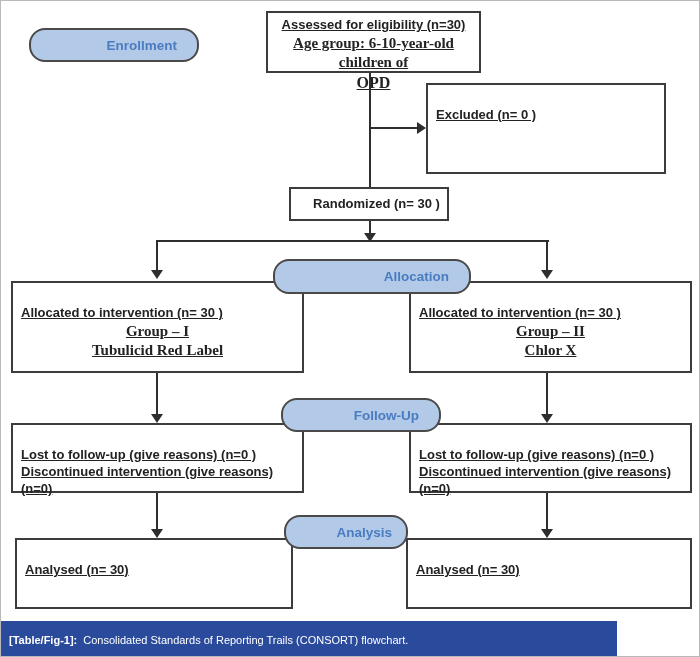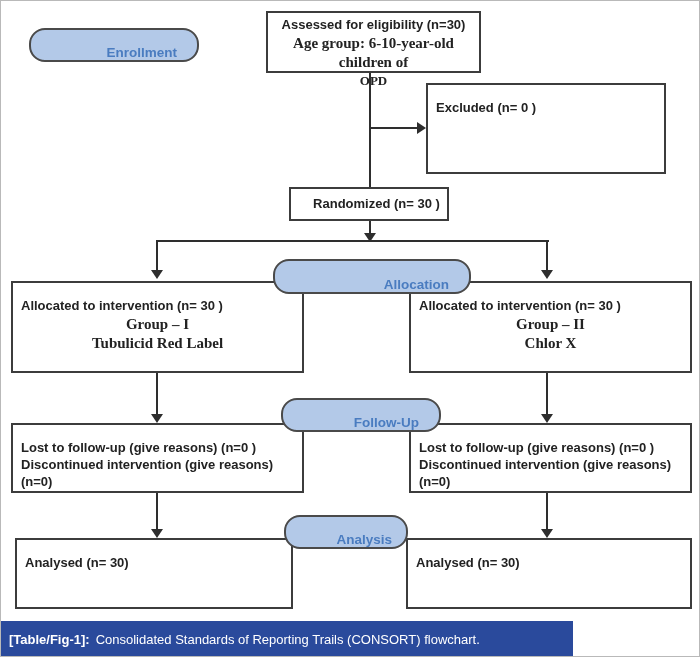--- a/index.html
+++ b/index.html
@@ -13,63 +13,63 @@
   html,body{margin:0;padding:0;background:#fff;}
   .frame{
     position:relative;width:698px;height:655px;
     border:1px solid #b9b9b9;background:#fff;overflow:hidden;
     font-family:"Liberation Sans",sans-serif;color:#222;
   }
   .fbox{
     position:absolute;background:#fff;border:2px solid var(--box-border);
     box-sizing:border-box;font-size:13px;font-weight:600;line-height:1.3;
   }
-  .fbox .pad{padding:15px 8px;}
+  .fbox .pad{padding:22px 8px;text-decoration:underline;}
   .center{text-align:center;}
   .serif{font-family:"Liberation Serif",serif;}
   .serif-big{font-family:"Liberation Serif",serif;font-size:15px;font-weight:700;}
   .pill{
     position:absolute;background:var(--pill-fill);border:2px solid var(--pill-border);
     border-radius:16px;box-sizing:border-box;color:var(--pill-text);
-    font-size:13.5px;font-weight:700;display:flex;align-items:flex-end;
+    font-size:13.5px;font-weight:700;display:flex;align-items:center;
     justify-content:flex-end;padding-right:20px;z-index:5;
   }
   .vline{position:absolute;width:2px;background:var(--line);}
   .hline{position:absolute;height:2px;background:var(--line);}
   .arr-down{
     position:absolute;width:0;height:0;
     border-left:6px solid transparent;border-right:6px solid transparent;
     border-top:9px solid var(--line);
   }
   .arr-right{
     position:absolute;width:0;height:0;
     border-top:6px solid transparent;border-bottom:6px solid transparent;
     border-left:9px solid var(--line);
   }
   .caption{
-    position:absolute;left:0;top:620px;width:572px;height:37px;
+    position:absolute;left:0;top:620px;width:616px;height:37px;
     background:var(--caption-bg);color:#fff;display:flex;align-items:center;
-    font-size:13px;padding-left:8px;box-sizing:border-box;
+    font-size:11px;padding-left:8px;box-sizing:border-box;
   }
   .caption .lbl{font-weight:700;margin-right:6px;}
 </style>
 </head>
 <body>
 
 <div class="frame">
 
   <div class="pill" style="left:28px;top:27px;width:170px;height:34px;">
     <span>Enrollment</span>
   </div>
 
   <div class="fbox" style="left:265px;top:10px;width:215px;height:62px;">
     <div class="pad center" style="padding-top:4px;">
       <div>Assessed for eligibility (n=30)</div>
       <div class="serif" style="font-size:15px;">Age group: 6-10-year-old children of</div>
-      <div class="serif" style="font-size:13px;">OPD</div>
+      <div class="serif" style="font-size:16px;">OPD</div>
     </div>
   </div>
 
   <div class="vline" style="left:368px;top:72px;height:114px;"></div>
 
   <div class="hline" style="left:369px;top:126px;width:47px;"></div>
   <div class="arr-right" style="left:416px;top:121px;"></div>
 
   <div class="fbox" style="left:425px;top:82px;width:240px;height:91px;">
     <div class="pad">Excluded (n= 0 )</div>

